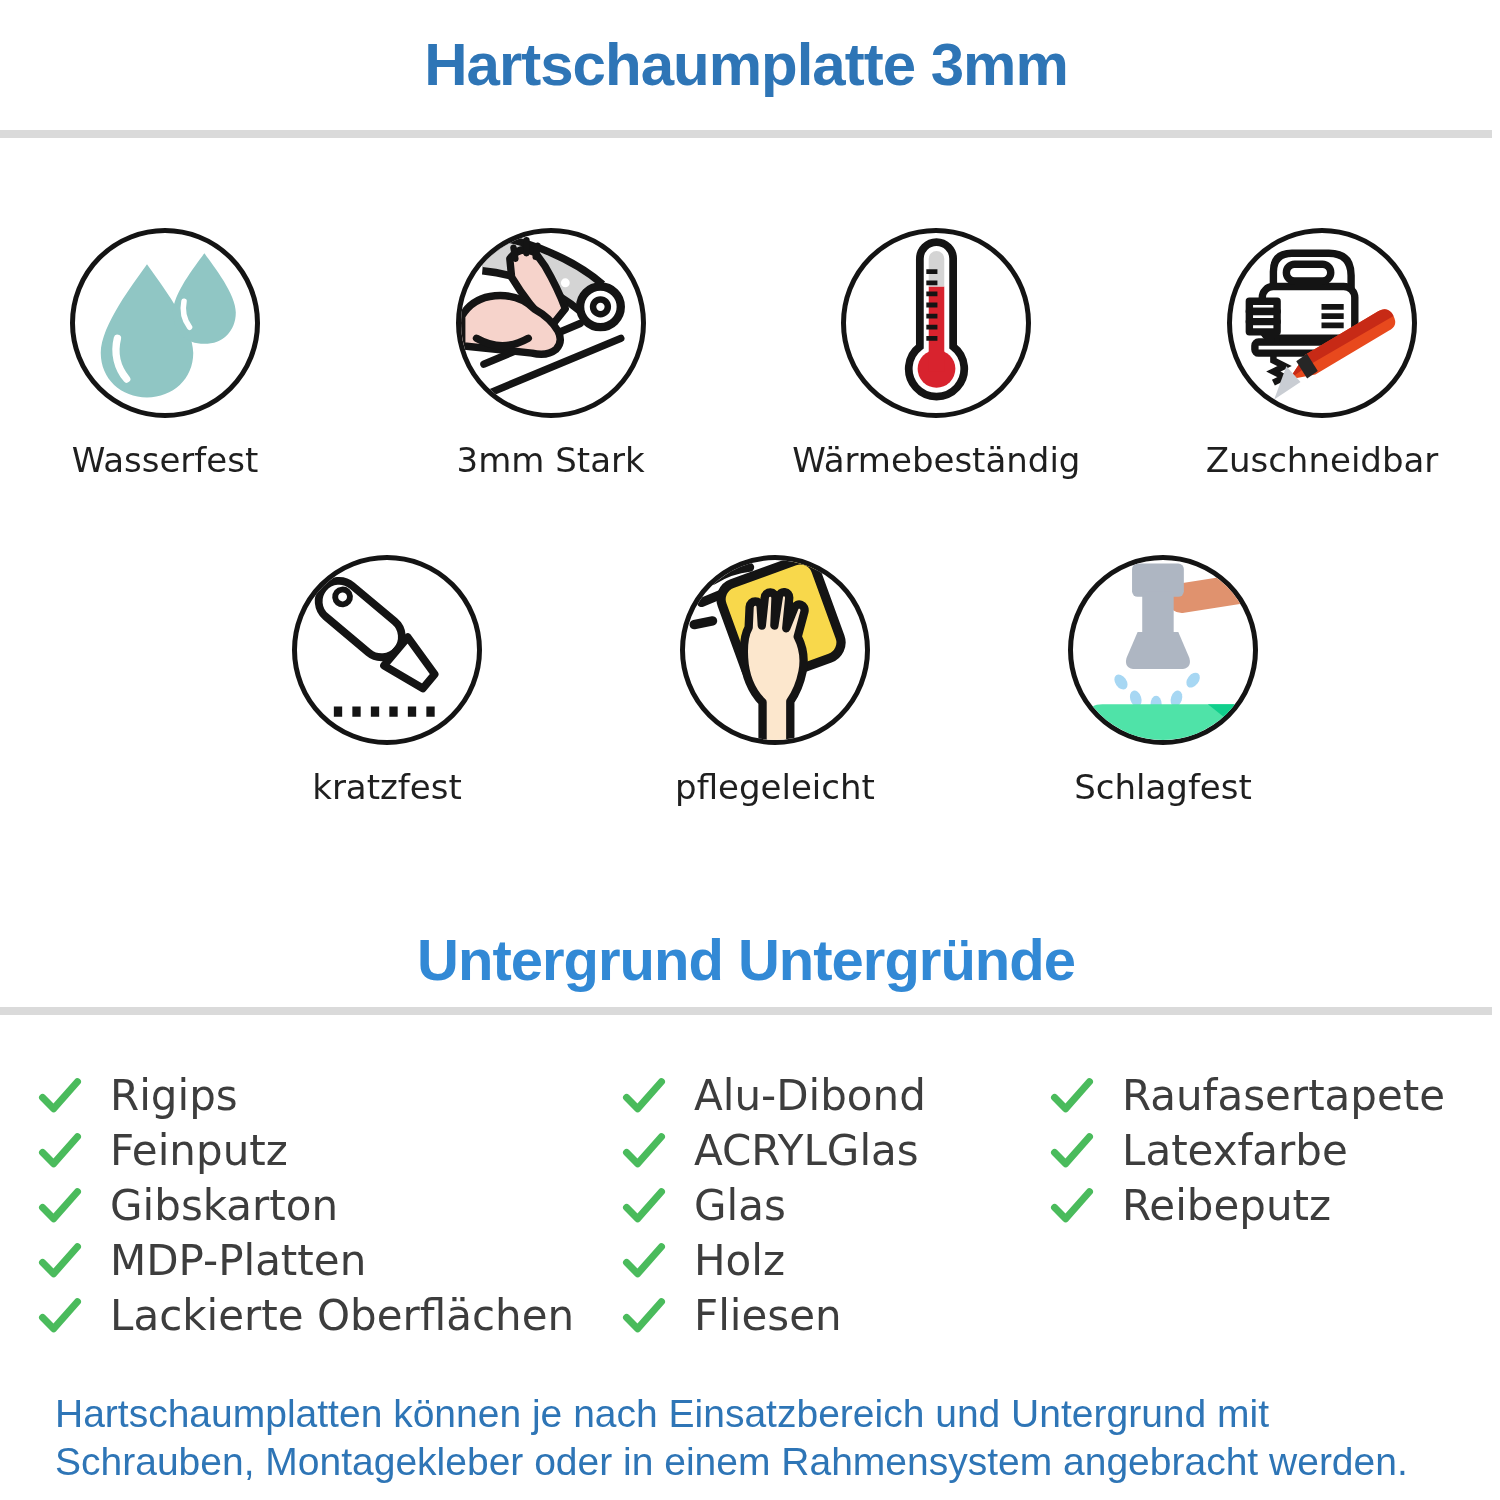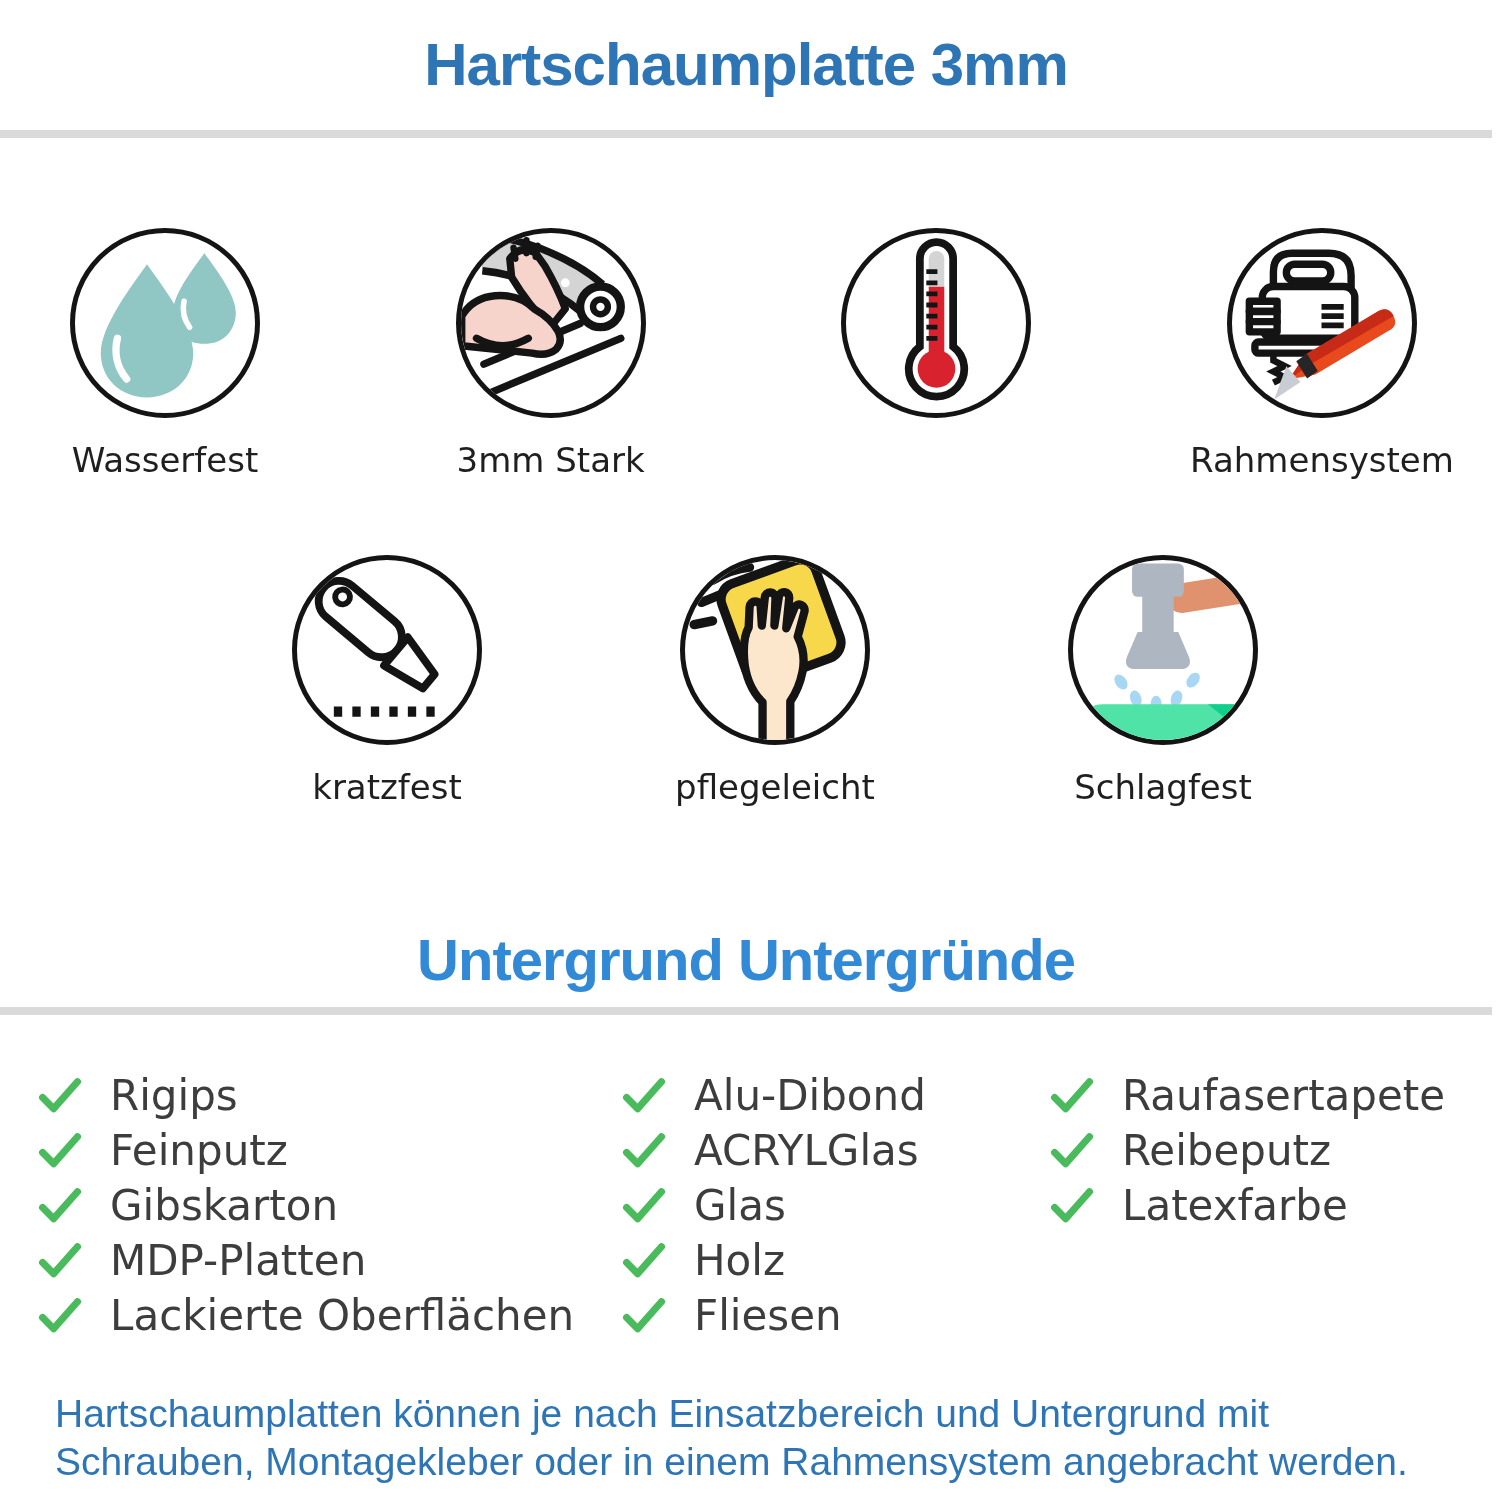--- a/index.html
+++ b/index.html
@@ -88,20 +88,21 @@
             <line x1="44.5" y1="22" x2="50.5" y2="22"></line>
             <line x1="44.5" y1="28" x2="50.5" y2="28"></line>
             <line x1="44.5" y1="34" x2="50.5" y2="34"></line>
             <line x1="44.5" y1="40" x2="50.5" y2="40"></line>
             <line x1="44.5" y1="46" x2="50.5" y2="46"></line>
             <line x1="44.5" y1="52" x2="50.5" y2="52"></line>
             <line x1="44.5" y1="58" x2="50.5" y2="58"></line>
           </g>
         </svg>
       </div>
+      <div class="feature-label">Wärmebeständig</div>
     </div>
 
     <div class="feature">
       <div class="feature-circle">
         <svg width="185" height="185" viewBox="0 0 100 100">
           <g fill="#fff" stroke="#141414" stroke-width="4" stroke-linejoin="round">
             <path d="M24,38 V22 Q24,12 34,12 H54 Q66,12 66,24 V38"></path>
             <rect x="18" y="30" width="50" height="28" rx="6"></rect>
             <rect x="31" y="18" width="24" height="9" rx="4.5"></rect>
             <rect x="11" y="38" width="15" height="5.5"></rect>
@@ -118,21 +119,21 @@
           </g>
           <path d="M24,66 v4 l6,3 -6,3 6,3 -6,3" fill="none" stroke="#141414" stroke-width="3.5"></path>
           <g transform="rotate(-27 60 64)">
             <path d="M28,66 L42,58 L88,55 Q94,55 94,61 Q94,67 88,67 L42,70 Z" fill="#e8491d"></path>
             <path d="M28,66 L42,58 L88,55 Q94,55 94,61 L41,64 Z" fill="#c72a16"></path>
             <polygon points="16,72 30,59 33,70" fill="#c9cdd3"></polygon>
             <polygon points="36,59 43,58 44,69 37,70" fill="#262626"></polygon>
           </g>
         </svg>
       </div>
-      <div class="feature-label">Rahmensystem</div>
+      <div class="feature-label">Zuschneidbar</div>
     </div>
   </div>
 
   <div class="features-row row2">
 
     <div class="feature">
       <div class="feature-circle">
         <svg width="185" height="185" viewBox="0 0 100 100">
           <g transform="rotate(40 46 42)" fill="#fff" stroke="#141414">
             <rect x="6" y="31" width="52" height="22" rx="11" stroke-width="4.2"></rect>
@@ -259,27 +260,27 @@
       <div class="check-item">
         <svg width="44" height="38" viewBox="0 0 26 24">
             <path d="M2 13 L9 20 L24 3" stroke="#4abb5c" stroke-width="4.5" fill="none" stroke-linecap="round" stroke-linejoin="round"></path>
           </svg>
         <span class="item-label">Raufasertapete</span>
       </div>
       <div class="check-item">
         <svg width="44" height="38" viewBox="0 0 26 24">
             <path d="M2 13 L9 20 L24 3" stroke="#4abb5c" stroke-width="4.5" fill="none" stroke-linecap="round" stroke-linejoin="round"></path>
           </svg>
+        <span class="item-label">Latexfarbe</span>
+      </div>
+      <div class="check-item">
+        <svg width="44" height="38" viewBox="0 0 26 24">
+            <path d="M2 13 L9 20 L24 3" stroke="#4abb5c" stroke-width="4.5" fill="none" stroke-linecap="round" stroke-linejoin="round"></path>
+          </svg>
         <span class="item-label">Reibeputz</span>
-      </div>
-      <div class="check-item">
-        <svg width="44" height="38" viewBox="0 0 26 24">
-            <path d="M2 13 L9 20 L24 3" stroke="#4abb5c" stroke-width="4.5" fill="none" stroke-linecap="round" stroke-linejoin="round"></path>
-          </svg>
-        <span class="item-label">Latexfarbe</span>
       </div>
     </div>
   </div>
 
   <p class="footer-note">
     <span>Hartschaumplatten können je nach Einsatzbereich und Untergrund mit</span><br>
     <span>Schrauben, Montagekleber oder in einem Rahmensystem angebracht werden.</span>
   </p>
 
 </div>

